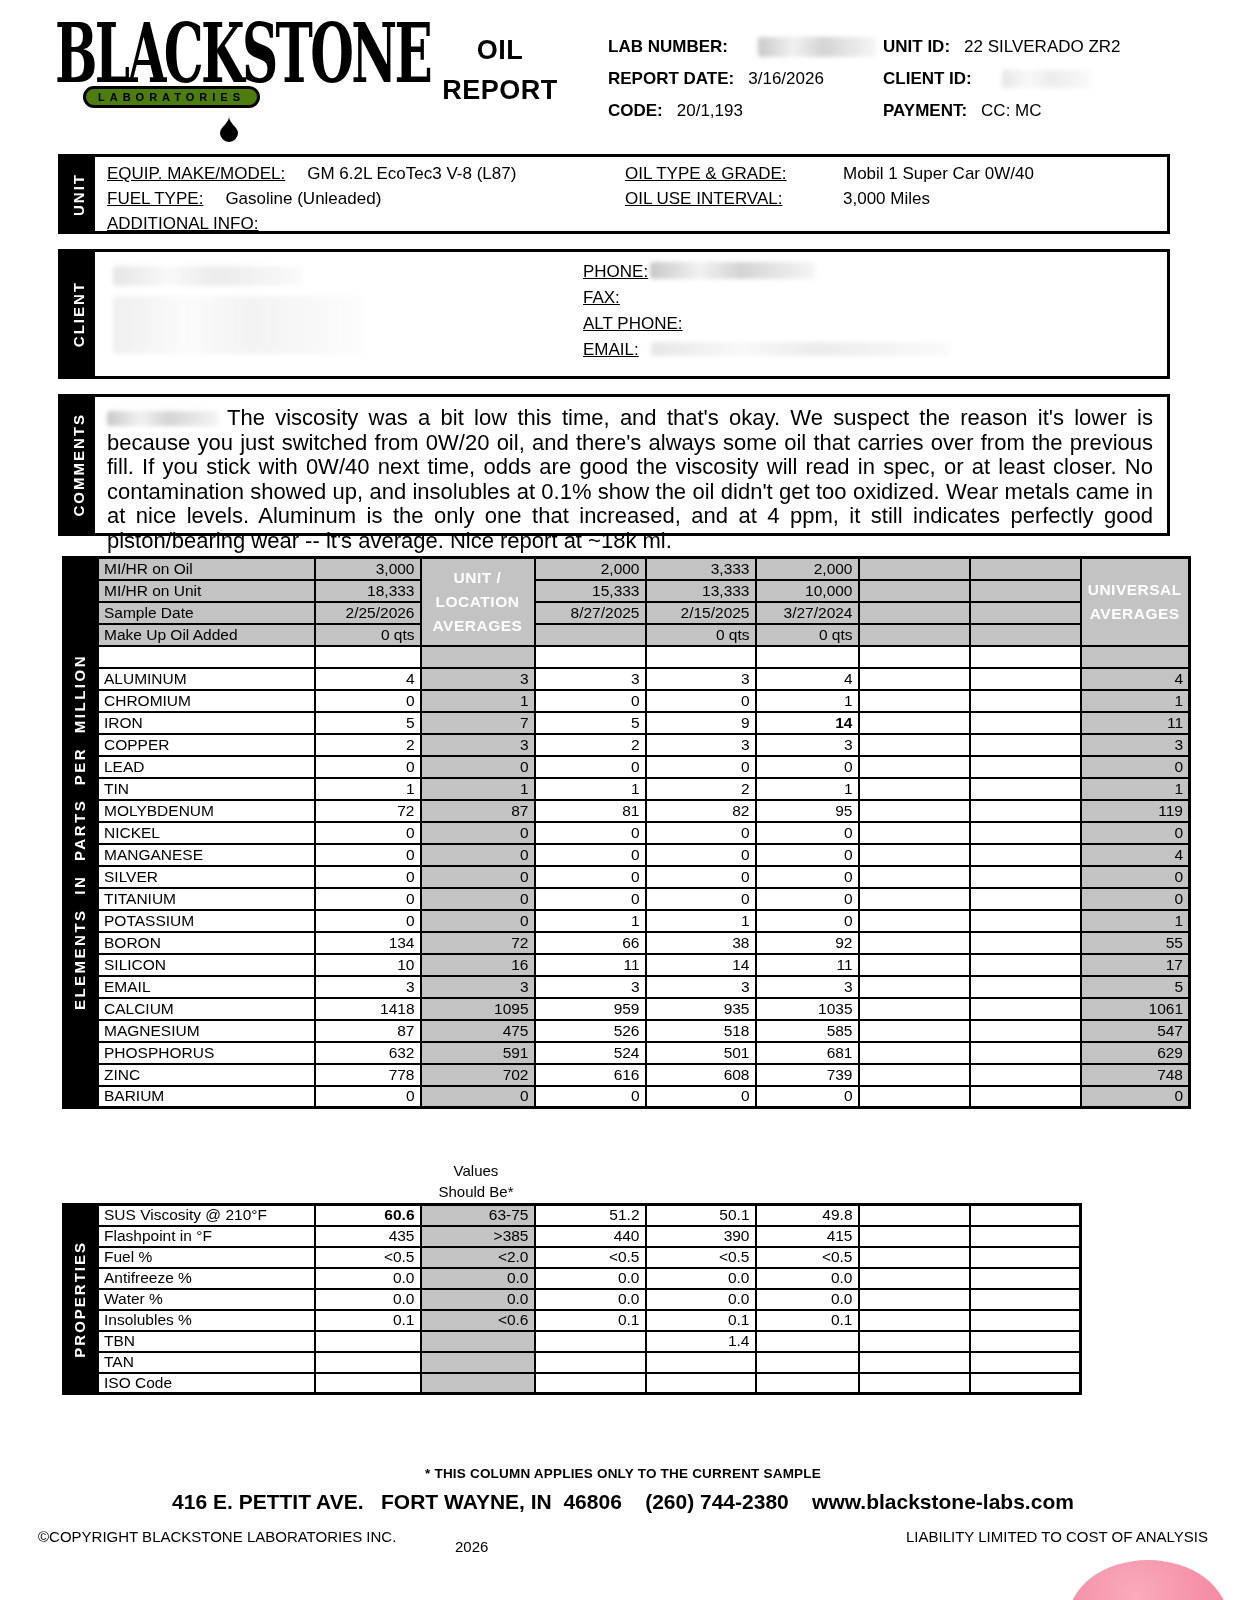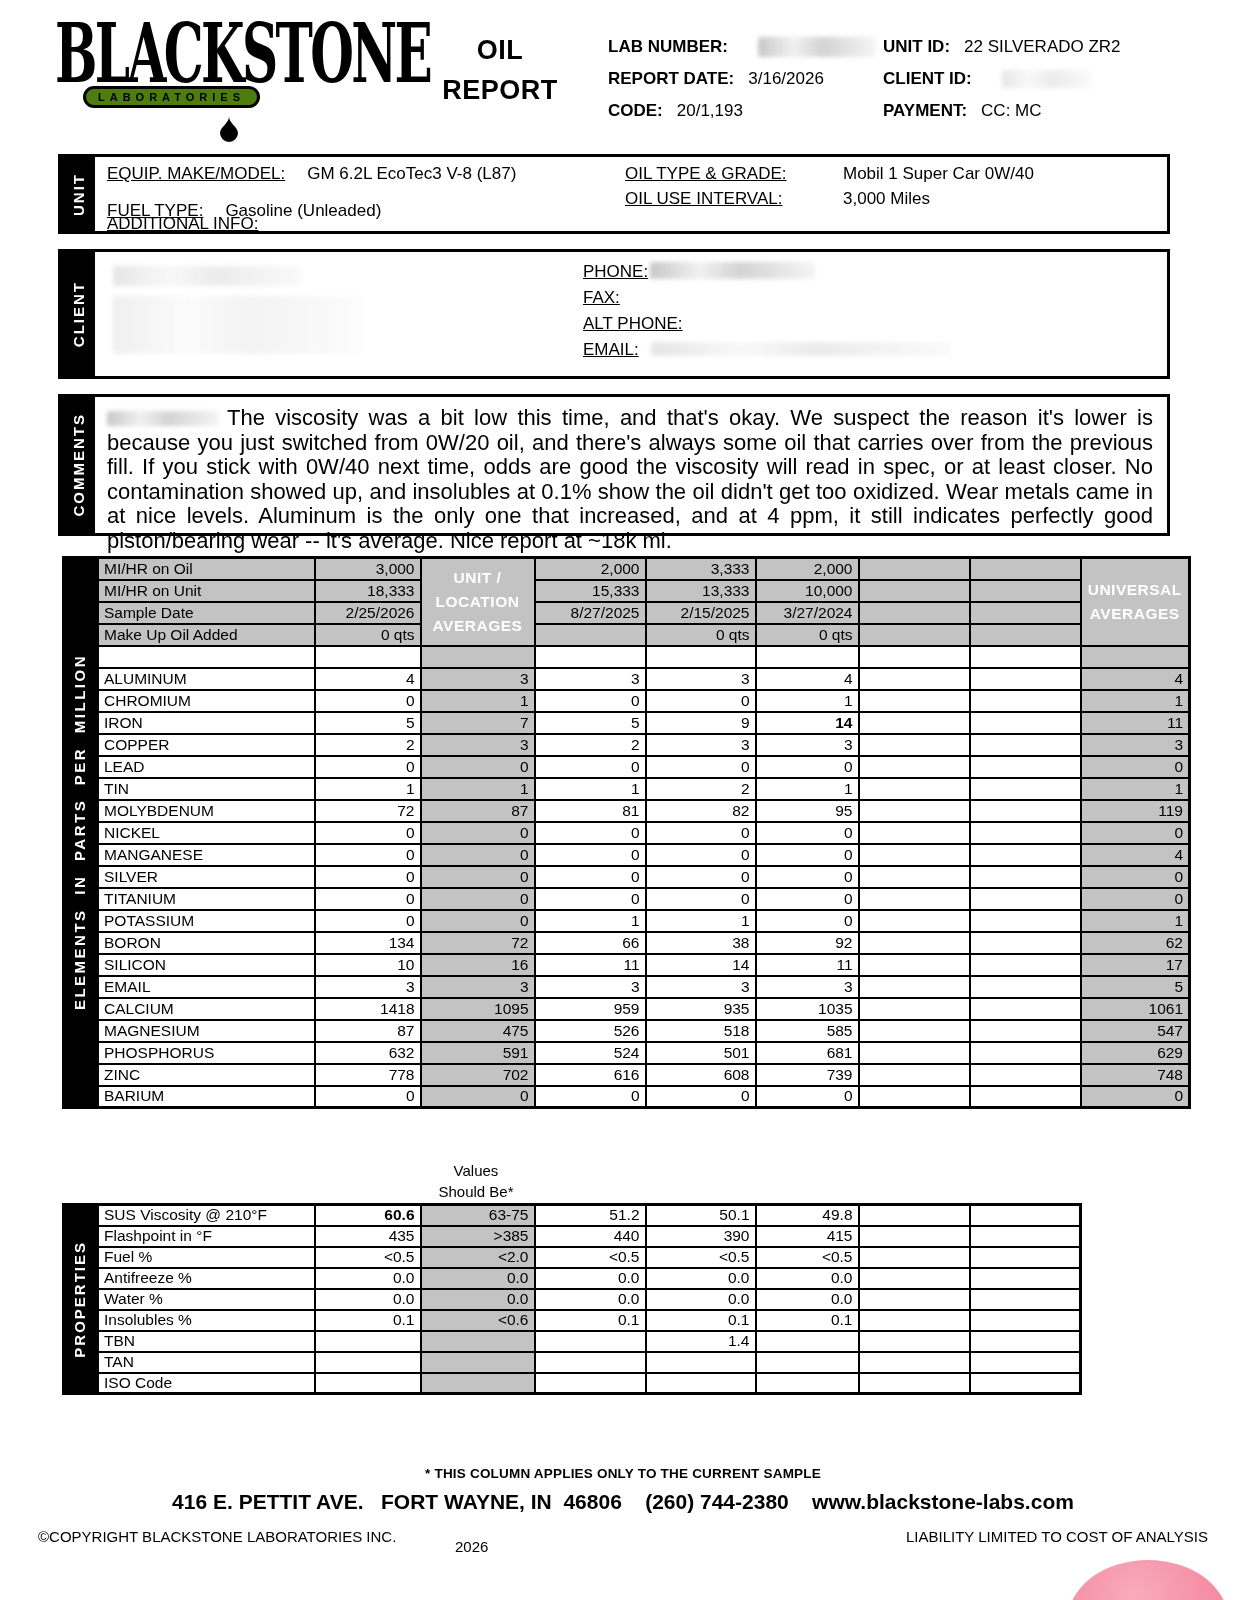--- a/index.html
+++ b/index.html
@@ -132,21 +132,21 @@
     <span class="hv">CC: MC</span>
   </div>
 
   <div class="sbox" style="left:58px; top:154px; width:1112px; height:80px;">
     <div class="v-tab">
         <span>UNIT</span>
       </div>
     <div class="pair" style="left:46px; top:7px;">
       <span class="pl">EQUIP. MAKE/MODEL:</span><span class="pv">GM 6.2L EcoTec3 V-8 (L87)</span>
     </div>
-    <div class="pair" style="left:46px; top:32px;margin-top:12px;">
+    <div class="pair" style="left:46px; top:32px;">
       <span class="pl">FUEL TYPE:</span><span class="pv">Gasoline (Unleaded)</span>
     </div>
     <div class="pair" style="left:46px; top:57px;">
       <span class="pl">ADDITIONAL INFO:</span><span class="pv"></span>
     </div>
     <div class="pair tabbed" style="left:564px; top:7px;">
       <span class="pl">OIL TYPE &amp; GRADE:</span><span class="pv">Mobil 1 Super Car 0W/40</span>
     </div>
     <div class="pair tabbed" style="left:564px; top:32px;">
       <span class="pl">OIL USE INTERVAL:</span><span class="pv">3,000 Miles</span>
@@ -391,21 +391,21 @@
           </tr>
           <tr>
             <td class="lbl">BORON</td>
             <td class="num">134</td>
             <td class="num g">72</td>
             <td class="num">66</td>
             <td class="num">38</td>
             <td class="num">92</td>
             <td class="num"></td>
             <td class="num"></td>
-            <td class="num g">62</td>
+            <td class="num g">55</td>
           </tr>
           <tr>
             <td class="lbl">SILICON</td>
             <td class="num">10</td>
             <td class="num g">16</td>
             <td class="num">11</td>
             <td class="num">14</td>
             <td class="num">11</td>
             <td class="num"></td>
             <td class="num"></td>

